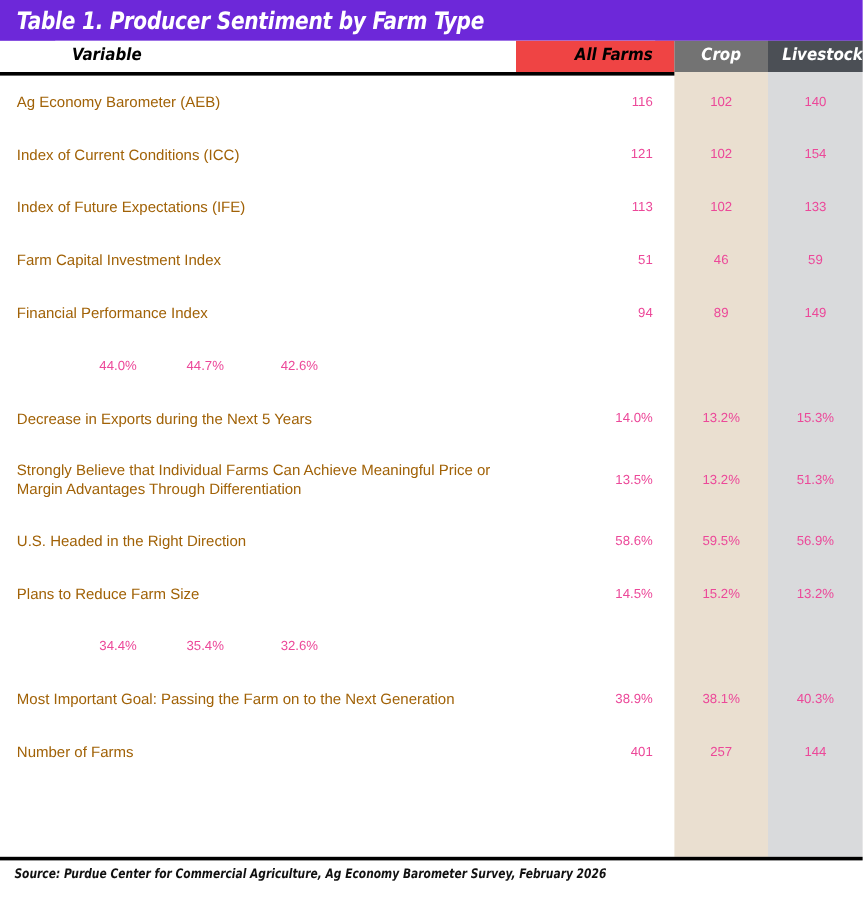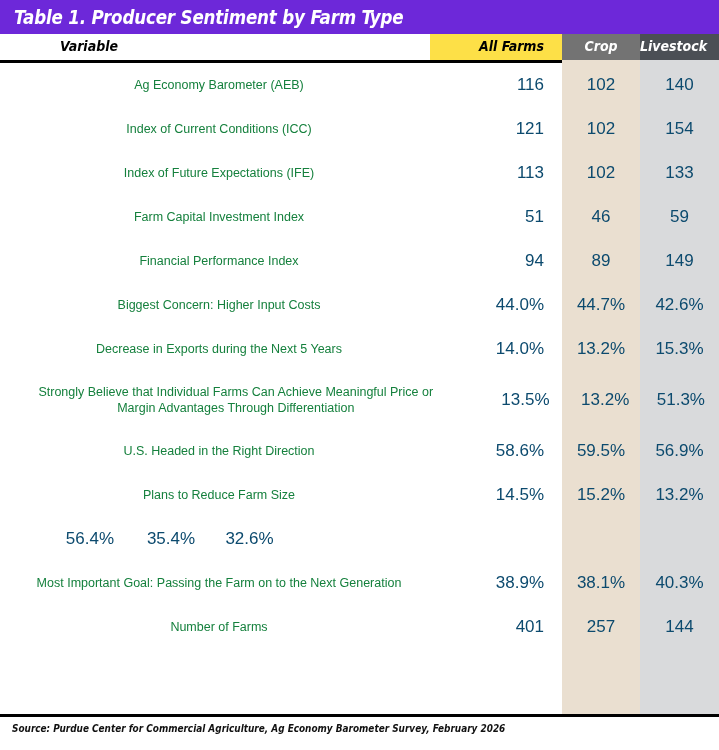--- a/index.html
+++ b/index.html
@@ -91,37 +91,37 @@
     padding-left: 14px;
     background: #ffffff;
     color: #000000;
     text-align: left;
     margin-left: 46px;
   }
   .hc-allfarms {
     left: 430px;
     width: 132px;
     padding-right: 18px;
-    background: #fde047;
+    background: #ef4444;
     color: #000000;
     text-align: right;
   }
   .hc-crop {
     left: 562px;
     width: 78px;
     background: #737373;
     color: #ffffff;
     text-align: center;
   }
   .hc-live {
     left: 640px;
     width: 79px;
     background: #4b4f55;
     color: #ffffff;
-    text-align: left;
+    text-align: right;
   }
   .header-rule {
     position: absolute;
     left: 0;
     top: 60px;
     width: 562px;
     height: 3px;
     background: #000000;
     z-index: 4;
   }
@@ -134,36 +134,36 @@
     width: 719px;
     z-index: 2;
   }
   .row {
     position: relative;
     display: flex;
     align-items: center;
     height: 44px;
     box-sizing: border-box;
   }
-  .row.tall { height: 58px; padding-left: 24px; }
+  .row.tall { height: 58px; }
 
   .cell-label {
     width: 430px;
     padding-left: 14px;
     padding-right: 6px;
     box-sizing: border-box;
     font-size: 12.5px;
     line-height: 16px;
-    color: #15803d;
-    text-align: center;
+    color: #a16207;
+    text-align: left;
   }
   .cell-num {
     box-sizing: border-box;
-    font-size: 17px;
-    color: #0c4a6e;
+    font-size: 11px;
+    color: #ec4899;
     text-align: center;
   }
   .cell-all {
     width: 132px;
     padding-right: 18px;
     text-align: right;
   }
   .cell-crop { width: 78px; }
   .cell-live { width: 79px; }
 
@@ -236,21 +236,20 @@
         <div class="cell-num cell-crop">46</div>
         <div class="cell-num cell-live">59</div>
       </div>
       <div class="row">
         <div class="cell-label">Financial Performance Index</div>
         <div class="cell-num cell-all">94</div>
         <div class="cell-num cell-crop">89</div>
         <div class="cell-num cell-live">149</div>
       </div>
       <div class="row">
-        <div class="cell-label">Biggest Concern: Higher Input Costs</div>
         <div class="cell-num cell-all">44.0%</div>
         <div class="cell-num cell-crop">44.7%</div>
         <div class="cell-num cell-live">42.6%</div>
       </div>
       <div class="row">
         <div class="cell-label">Decrease in Exports during the Next 5 Years</div>
         <div class="cell-num cell-all">14.0%</div>
         <div class="cell-num cell-crop">13.2%</div>
         <div class="cell-num cell-live">15.3%</div>
       </div>
@@ -266,21 +265,21 @@
         <div class="cell-num cell-crop">59.5%</div>
         <div class="cell-num cell-live">56.9%</div>
       </div>
       <div class="row">
         <div class="cell-label">Plans to Reduce Farm Size</div>
         <div class="cell-num cell-all">14.5%</div>
         <div class="cell-num cell-crop">15.2%</div>
         <div class="cell-num cell-live">13.2%</div>
       </div>
       <div class="row">
-        <div class="cell-num cell-all">56.4%</div>
+        <div class="cell-num cell-all">34.4%</div>
         <div class="cell-num cell-crop">35.4%</div>
         <div class="cell-num cell-live">32.6%</div>
       </div>
       <div class="row">
         <div class="cell-label">Most Important Goal:  Passing the Farm on to the Next Generation</div>
         <div class="cell-num cell-all">38.9%</div>
         <div class="cell-num cell-crop">38.1%</div>
         <div class="cell-num cell-live">40.3%</div>
       </div>
       <div class="row">

